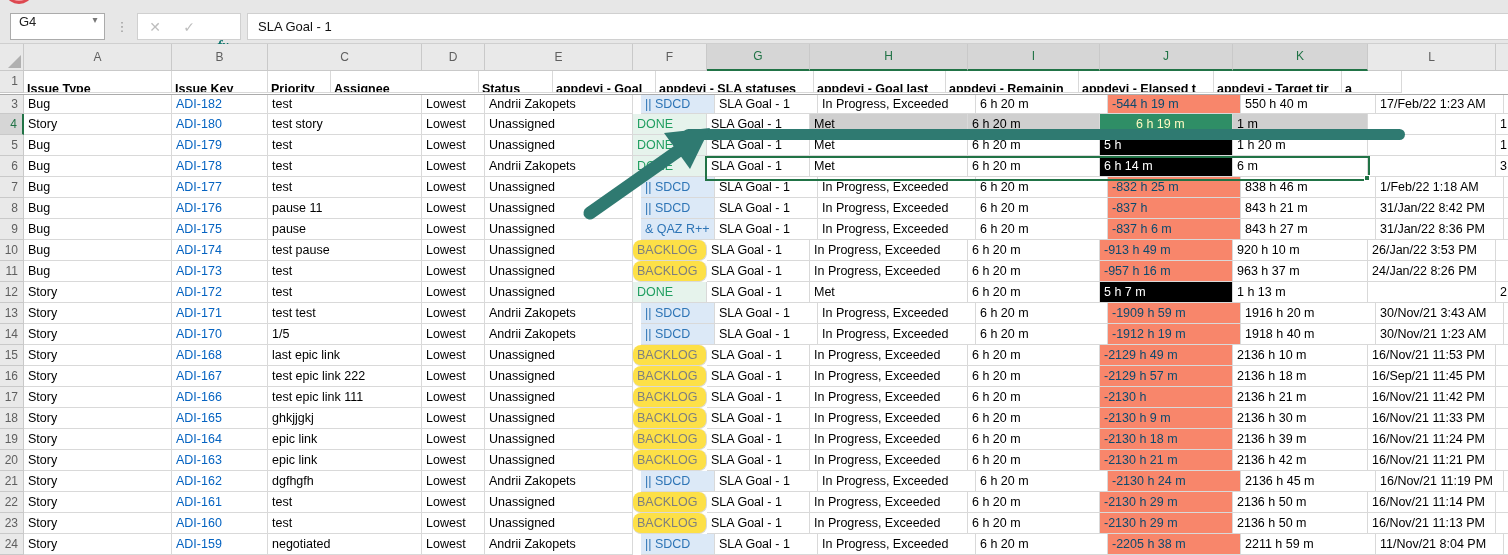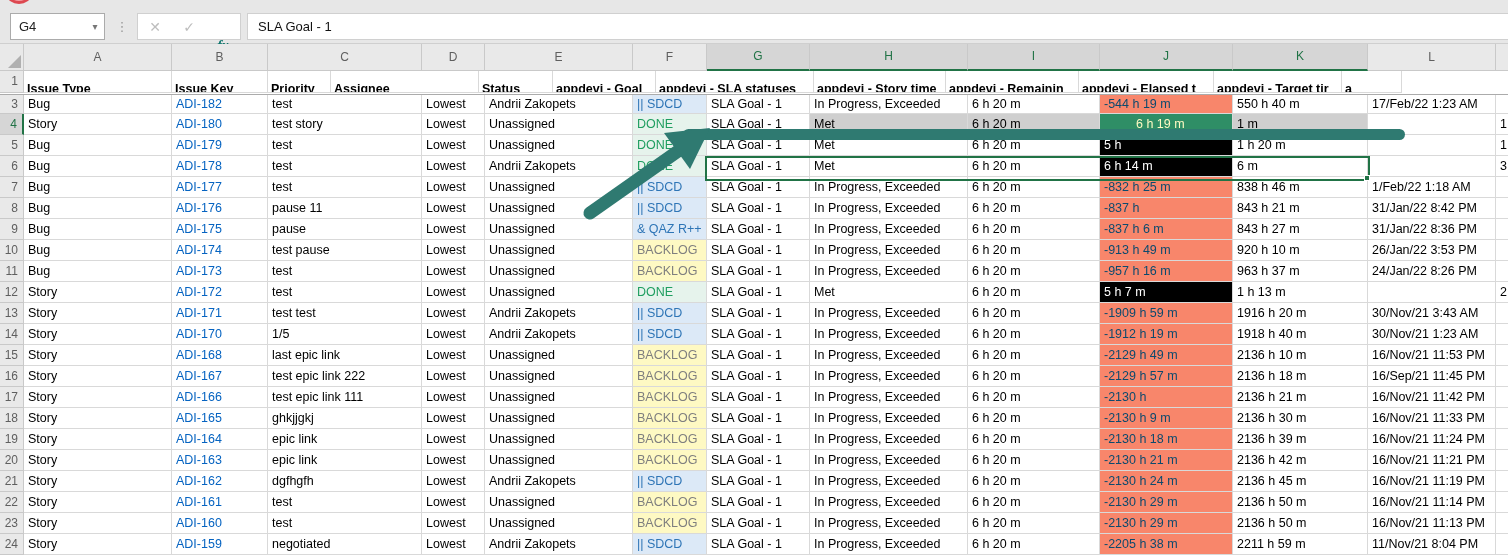--- a/index.html
+++ b/index.html
@@ -3,21 +3,21 @@
 <meta charset="utf-8">
 <style>
   html,body{margin:0;padding:0;background:#fff;}
   #app{position:relative;width:1508px;height:555px;overflow:hidden;background:#fff;
        font-family:"Liberation Sans","DejaVu Sans",sans-serif;-webkit-font-smoothing:antialiased;}
 
   
   .toolbar{position:absolute;left:0;top:0;width:1508px;height:44px;background:#E7E7E7;
            border-bottom:1px solid #CFCFCF;box-sizing:border-box;}
   .namebox{position:absolute;left:10px;top:13px;width:95px;height:27px;background:#fff;
-           border:1px solid #ABABAB;box-sizing:border-box;display:flex;align-items:center;
+           border:1px solid #ABABAB;box-sizing:border-box;display:flex;align-items:flex-start;
            font-size:13px;color:#222;}
   .namebox .val{flex:1;padding-left:8px;}
   .namebox .dd{width:18px;text-align:center;color:#777;font-size:10px;}
   .dots{position:absolute;left:116px;top:13px;width:12px;height:27px;display:flex;align-items:center;
         justify-content:center;color:#9A9A9A;font-size:13px;}
   .fxgroup{position:absolute;left:137px;top:13px;width:104px;height:27px;background:#fff;
            border:1px solid #D0D0D0;box-sizing:border-box;display:flex;}
   .fxgroup .btn{flex:1;display:flex;align-items:center;justify-content:center;font-size:14px;color:#BDBDBD;}
   .fxgroup .btn.fx{color:#0f766e;font-style:italic;font-family:"Liberation Serif","DejaVu Serif",serif;
                    font-size:14px;font-weight:bold;margin-top:32px;}
@@ -49,23 +49,23 @@
   .rowhead{box-sizing:border-box;height:100%;background:#E9E9E9;color:#5F5F5F;text-align:right;
            padding:0 5px 0 0;border-right:1px solid #C9C9C9;border-bottom:1px solid #C9C9C9;
            font-size:12px;flex:none;}
   .rowhead.rowsel{background:#D6D6D6;color:#217346;border-right:2px solid #217346;}
 
   .c-gut{width:24px}.c-a{width:148px}.c-b{width:96px}.c-c{width:154px}.c-d{width:63px}
   .c-e{width:148px}.c-f{width:74px}.c-g{width:103px}.c-h{width:158px}.c-i{width:132px}
   .c-j{width:133px}.c-k{width:135px}.c-l{width:128px}.c-m{width:60px}
 
   .link{color:#0563C1;}
-  .st-blue{color:#2E75B6;background:#DCE9F7;}
+  .st-blue{color:#2E75B6;background:#DCE9F7;margin-left:8px;}
   .st-green{color:#1F9E60;background:#E6F3EC;}
-  .st-gray{color:#7F7F7F;background:#fef9c3;}
+  .st-gray{color:#7F7F7F;background:#fde047;border-radius:8px;}
   .rem-neg{background:#F8866B;color:#0c4a6e;}
   .rem-pos{background:#000000;color:#FFFFFF;}
   .remsel{background:#2F8E66;color:#fef9c3;padding-left:36px;}
   .selfill{background:#CFCFCF;}
   .active{background:#fff;}
 
   .sel-border{position:absolute;left:705px;top:112px;width:665px;height:25px;
               border:2px solid #217346;box-sizing:border-box;pointer-events:none;z-index:30;}
   .fill-handle{position:absolute;left:1364px;top:131px;width:6px;height:6px;background:#217346;
                border:1px solid #fff;box-sizing:border-box;z-index:31;}
@@ -115,21 +115,21 @@
     <div id="gridrows">
         <div class="row r1">
           <div class="rowhead c-gut">1</div>
           <div class="cell hdr c-a">Issue Type</div>
           <div class="cell hdr c-b">Issue Key</div>
           <div class="cell hdr c-d">Priority</div>
           <div class="cell hdr c-e">Assignee</div>
           <div class="cell hdr c-f">Status</div>
           <div class="cell hdr c-g">appdevi - Goal</div>
           <div class="cell hdr c-h">appdevi - SLA statuses</div>
-          <div class="cell hdr c-i">appdevi - Story time</div>
+          <div class="cell hdr c-i">appdevi - Goal last</div>
           <div class="cell hdr c-j">appdevi - Remainin</div>
           <div class="cell hdr c-k">appdevi - Elapsed t</div>
           <div class="cell hdr c-l">appdevi - Target tir</div>
           <div class="cell hdr c-m">a</div>
         </div>
         <div class="gap"></div>
         <div class="row first">
           <div class="rowhead c-gut">3</div>
           <div class="cell c-a">Bug</div>
           <div class="cell c-b link">ADI-182</div>

